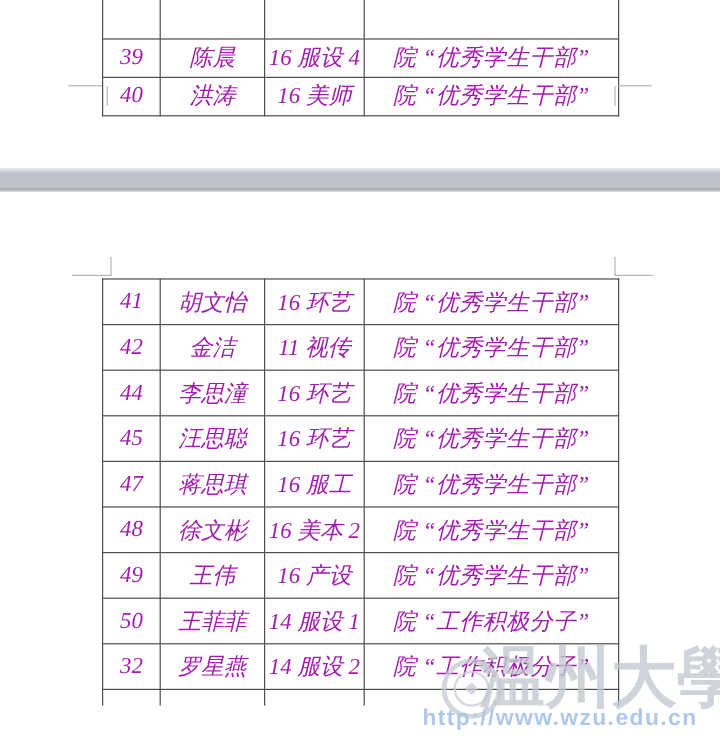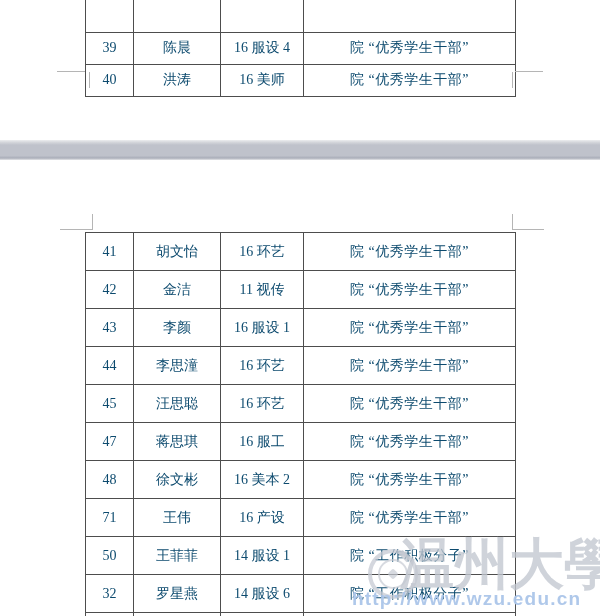--- a/index.html
+++ b/index.html
@@ -21,22 +21,23 @@
       #ecedef 0%, #d3d5da 12%,
       #bfc2cb 25%, #bfc2cb 78%,
       #aaaeb9 90%, #e4e5e8 100%);
   }
   #page2 { top: 160px; height: 456px; }
 
   table.doc-table {
     position: absolute;
     border-collapse: collapse;
     table-layout: fixed;
-    font-size: 14px;
-    color: #0c4a6e;
+    font-size: 19px;
+    color: #a21caf;
+    font-style: italic;
   }
   table.doc-table td {
     border: 1px solid #4d4d4d;
     text-align: center;
     vertical-align: middle;
     padding: 0;
     overflow: hidden;
     white-space: nowrap;
   }
   #table1 { left: 85px; top: 0; width: 430px; }
@@ -153,26 +154,20 @@
         <td class="c-cls">16 环艺</td>
         <td class="c-award">院 “优秀学生干部”</td>
       </tr>
       <tr>
         <td class="c-no">42</td>
         <td class="c-name">金洁</td>
         <td class="c-cls">11 视传</td>
         <td class="c-award">院 “优秀学生干部”</td>
       </tr>
       <tr>
-        <td class="c-no">43</td>
-        <td class="c-name">李颜</td>
-        <td class="c-cls">16 服设 1</td>
-        <td class="c-award">院 “优秀学生干部”</td>
-      </tr>
-      <tr>
         <td class="c-no">44</td>
         <td class="c-name">李思潼</td>
         <td class="c-cls">16 环艺</td>
         <td class="c-award">院 “优秀学生干部”</td>
       </tr>
       <tr>
         <td class="c-no">45</td>
         <td class="c-name">汪思聪</td>
         <td class="c-cls">16 环艺</td>
         <td class="c-award">院 “优秀学生干部”</td>
@@ -183,35 +178,35 @@
         <td class="c-cls">16 服工</td>
         <td class="c-award">院 “优秀学生干部”</td>
       </tr>
       <tr>
         <td class="c-no">48</td>
         <td class="c-name">徐文彬</td>
         <td class="c-cls">16 美本 2</td>
         <td class="c-award">院 “优秀学生干部”</td>
       </tr>
       <tr>
-        <td class="c-no">71</td>
+        <td class="c-no">49</td>
         <td class="c-name">王伟</td>
         <td class="c-cls">16 产设</td>
         <td class="c-award">院 “优秀学生干部”</td>
       </tr>
       <tr>
         <td class="c-no">50</td>
         <td class="c-name">王菲菲</td>
         <td class="c-cls">14 服设 1</td>
         <td class="c-award">院 “工作积极分子”</td>
       </tr>
       <tr>
         <td class="c-no">32</td>
         <td class="c-name">罗星燕</td>
-        <td class="c-cls">14 服设 6</td>
+        <td class="c-cls">14 服设 2</td>
         <td class="c-award">院 “工作积极分子”</td>
       </tr>
     </tbody>
   <tfoot>
     <tr class="spacer-bottom">
       <td></td>
       <td></td>
       <td></td>
       <td></td>
     </tr>

